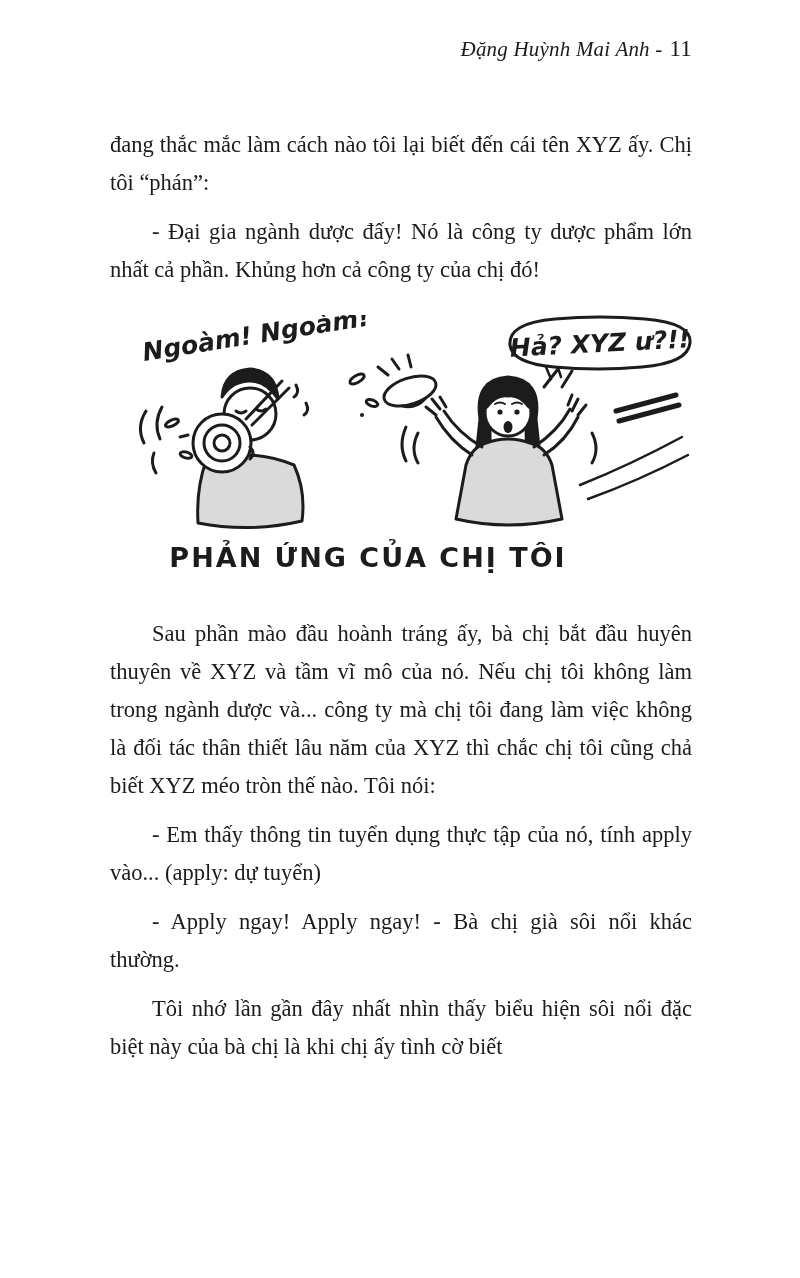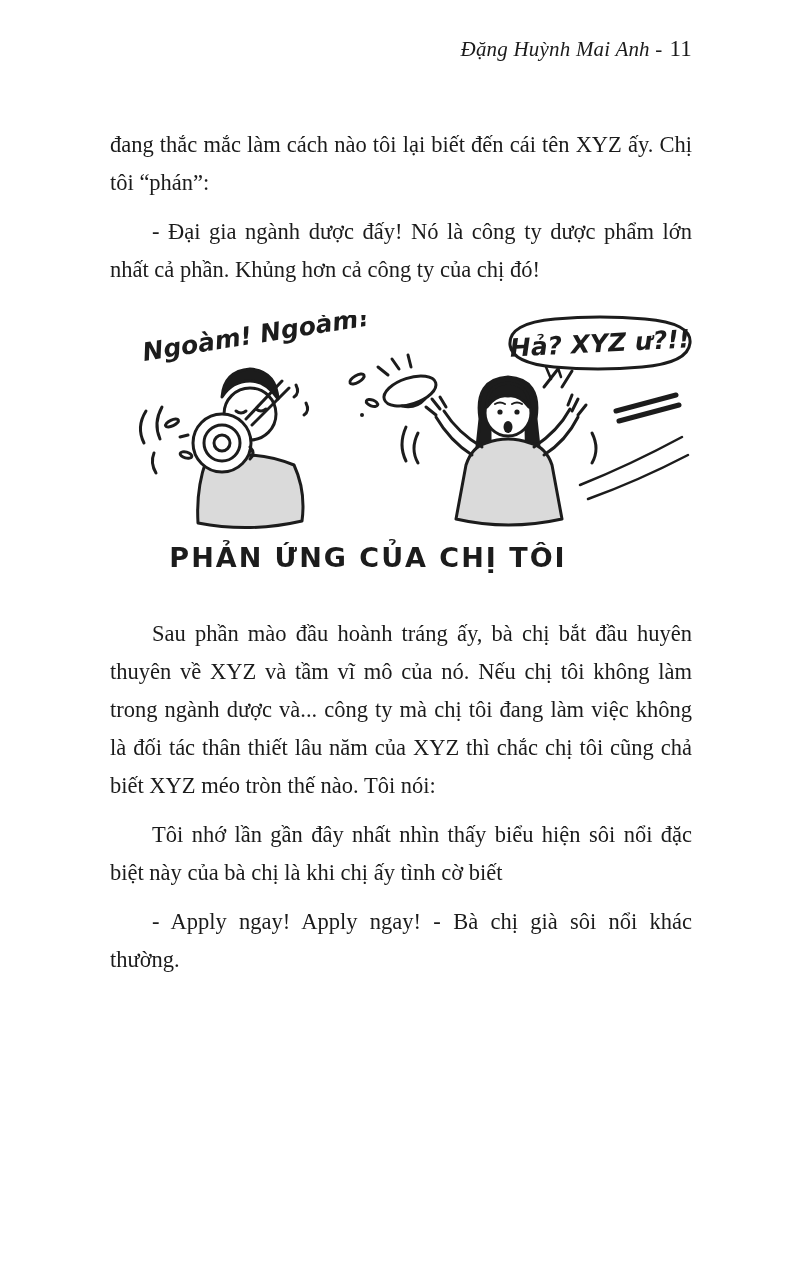--- a/index.html
+++ b/index.html
@@ -161,17 +161,18 @@
 
         <text x="34" y="46" transform="rotate(-9 34 46)" font-family="'DejaVu Sans',sans-serif" font-size="25" font-weight="bold" font-style="italic" fill="#1c1c1c">Ngoàm! Ngoàm!</text>
 
         <text x="490" y="37" text-anchor="middle" transform="rotate(-3 490 30)" font-family="'DejaVu Sans',sans-serif" font-size="25" font-weight="bold" font-style="italic" fill="#1c1c1c">Hả? XYZ ư?!!</text>
 
         <text x="258" y="252" text-anchor="middle" letter-spacing="2" font-family="'DejaVu Sans',sans-serif" font-size="27" font-weight="bold" fill="#1c1c1c">PHẢN ỨNG CỦA CHỊ TÔI</text>
       </svg>
     </div>
 
     <p>Sau phần mào đầu hoành tráng ấy, bà chị bắt đầu huyên thuyên về XYZ và tầm vĩ mô của nó. Nếu chị tôi không làm trong ngành dược và... công ty mà chị tôi đang làm việc không là đối tác thân thiết lâu năm của XYZ thì chắc chị tôi cũng chả biết XYZ méo tròn thế nào. Tôi nói:</p>
+    <p>- Em thấy thông tin tuyển dụng thực tập của nó, tính apply vào... (apply: dự tuyển)</p>
+    <p>- Apply ngay! Apply ngay! - Bà chị già sôi nổi khác thường.</p>
     <p>Tôi nhớ lần gần đây nhất nhìn thấy biểu hiện sôi nổi đặc biệt này của bà chị là khi chị ấy tình cờ biết</p>
-    <p>- Apply ngay! Apply ngay! - Bà chị già sôi nổi khác thường.</p>
 
   </div>
 </div>
 
 </body></html>

